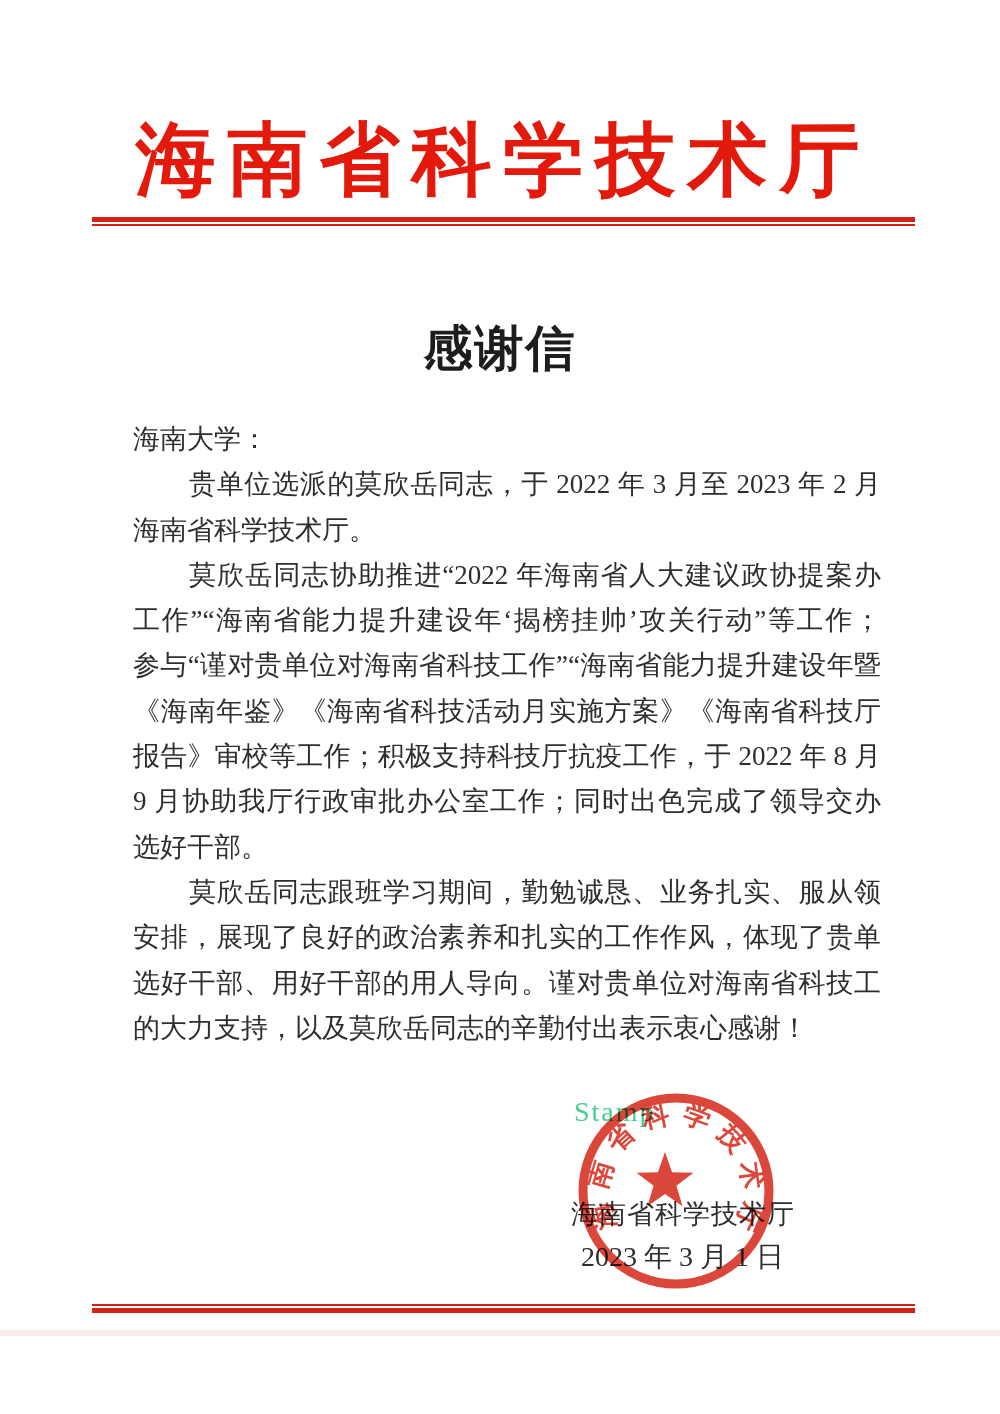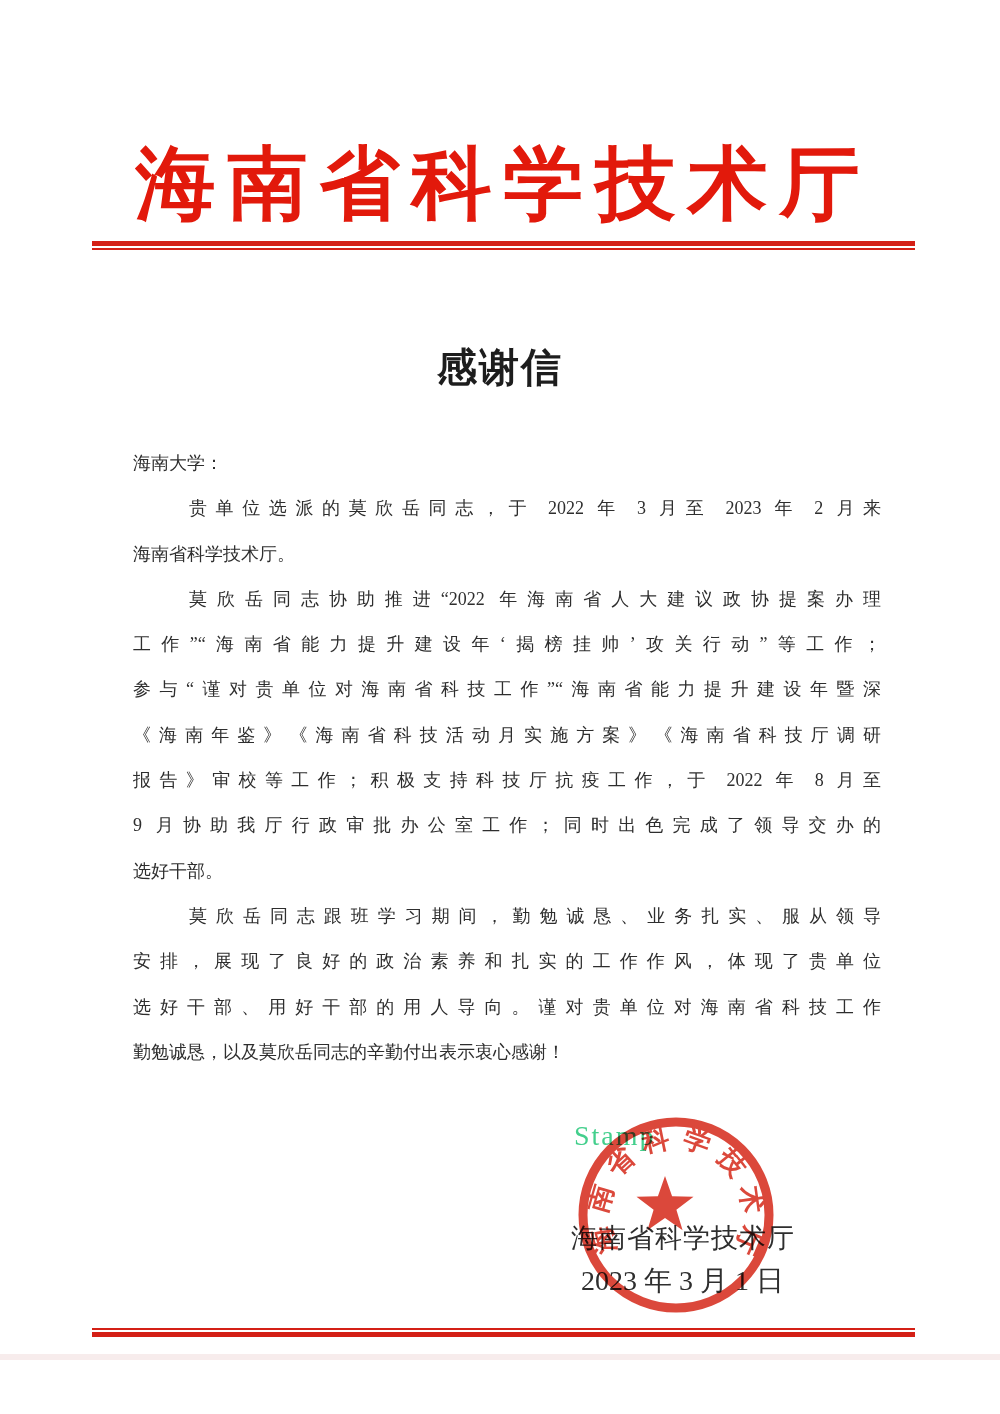--- a/index.html
+++ b/index.html
@@ -2,21 +2,20 @@
 <html><head>
 <meta charset="utf-8">
 <style>
   html,body{margin:0;padding:0;background:#ffffff;}
   .page{
     position:relative;
     width:1000px;height:1336px;
     background:#ffffff;
     overflow:hidden;
     font-family:"Liberation Serif","DejaVu Serif",serif;
-    margin-top:24px;
   }
   
   .org-name{
     position:absolute;top:112px;left:92px;width:823px;
     text-align:center;
     font-size:80px;font-weight:900;
     letter-spacing:12px;
     color:#e2190b;
     white-space:nowrap;
     line-height:96px;
@@ -28,27 +27,27 @@
   }
   .rule-bottom{
     position:absolute;left:92px;top:1304px;width:823px;height:2px;
     border-top:2px solid #d42016;
     border-bottom:5px solid #d42016;
   }
   
   .letter-title{
     position:absolute;top:316px;left:0;width:1000px;
     text-align:center;
-    font-size:40px;font-weight:700;color:#1d1d1d;
+    font-size:49px;font-weight:700;color:#1d1d1d;
     letter-spacing:2px;
   }
   .body-block{
     position:absolute;left:133px;top:417px;width:748px;
     color:#2e2e2e;
-    font-size:18px;
+    font-size:27px;
   }
   .bl{
     height:45.3px;line-height:45.3px;
     white-space:nowrap;
     text-align:left;
   }
   .bl.full{
     white-space:normal;
     text-align:justify;
     text-align-last:justify;
@@ -106,21 +105,21 @@
     <div class="bl ind full">莫欣岳同志协助推进“2022 年海南省人大建议政协提案办理</div>
     <div class="bl full">工作”“海南省能力提升建设年‘揭榜挂帅’攻关行动”等工作；</div>
     <div class="bl full">参与“谨对贵单位对海南省科技工作”“海南省能力提升建设年暨深</div>
     <div class="bl full">《海南年鉴》《海南省科技活动月实施方案》《海南省科技厅调研</div>
     <div class="bl full">报告》审校等工作；积极支持科技厅抗疫工作，于 2022 年 8 月至</div>
     <div class="bl full">9 月协助我厅行政审批办公室工作；同时出色完成了领导交办的</div>
     <div class="bl">选好干部。</div>
     <div class="bl ind full">莫欣岳同志跟班学习期间，勤勉诚恳、业务扎实、服从领导</div>
     <div class="bl full">安排，展现了良好的政治素养和扎实的工作作风，体现了贵单位</div>
     <div class="bl full">选好干部、用好干部的用人导向。谨对贵单位对海南省科技工作</div>
-    <div class="bl">勤勉诚恳，以及莫欣岳同志的辛勤付出表示衷心感谢！</div>
+    <div class="bl">的大力支持，以及莫欣岳同志的辛勤付出表示衷心感谢！</div>
   </div>
 
   <div class="sig-org">海南省科学技术厅</div>
   <div class="sig-date">2023 年 3 月 1 日</div>
 
   <div class="stamp-watermark">Stamp</div>
 
   <svg class="stamp" viewBox="0 0 202 202" xmlns="http://www.w3.org/2000/svg">
     <defs>
       <path id="ringPath" d="M 45.3,138 A 68 68 0 1 1 156.7,138" fill="none"></path>

